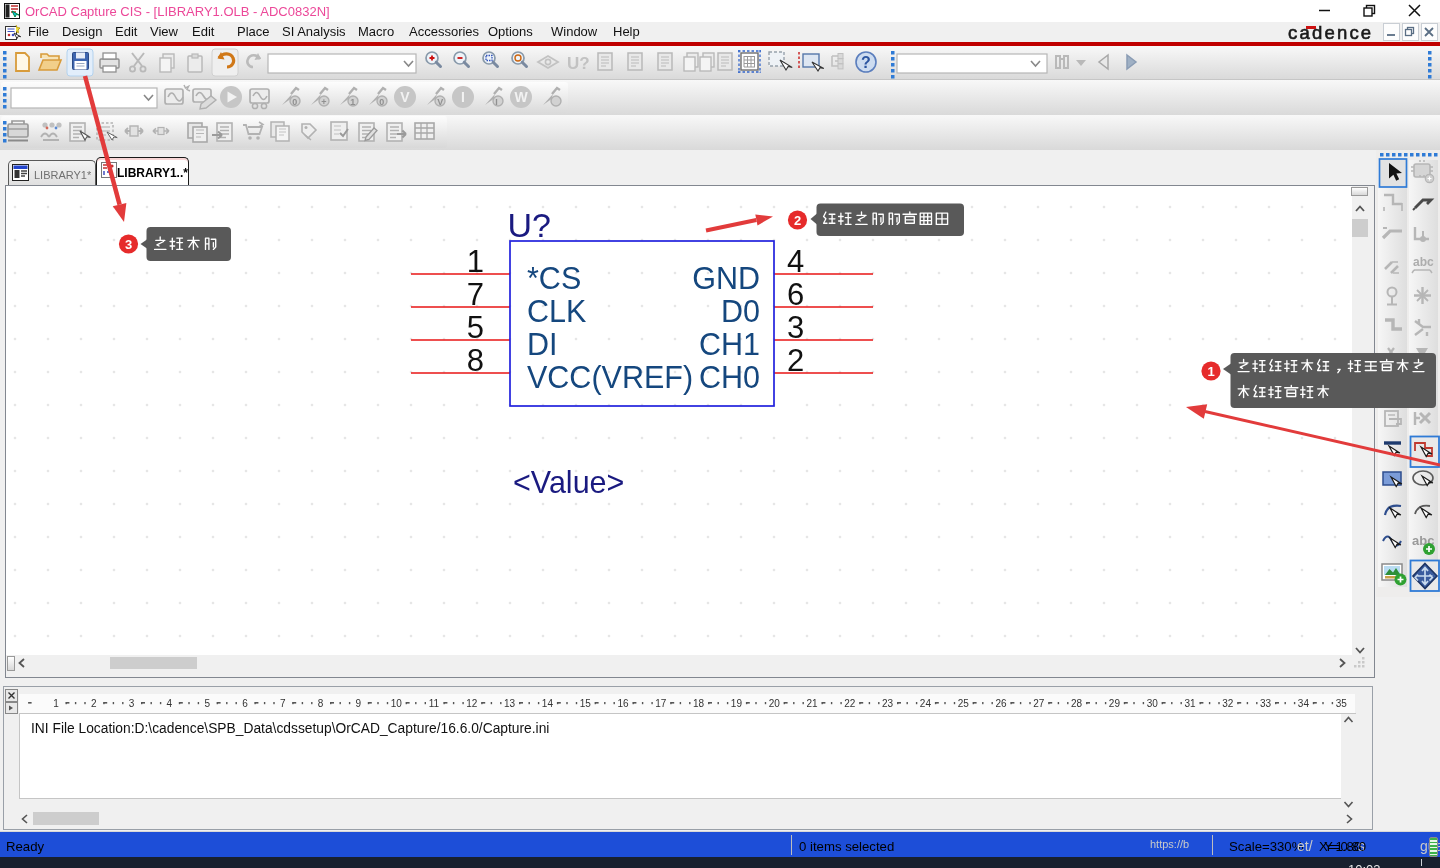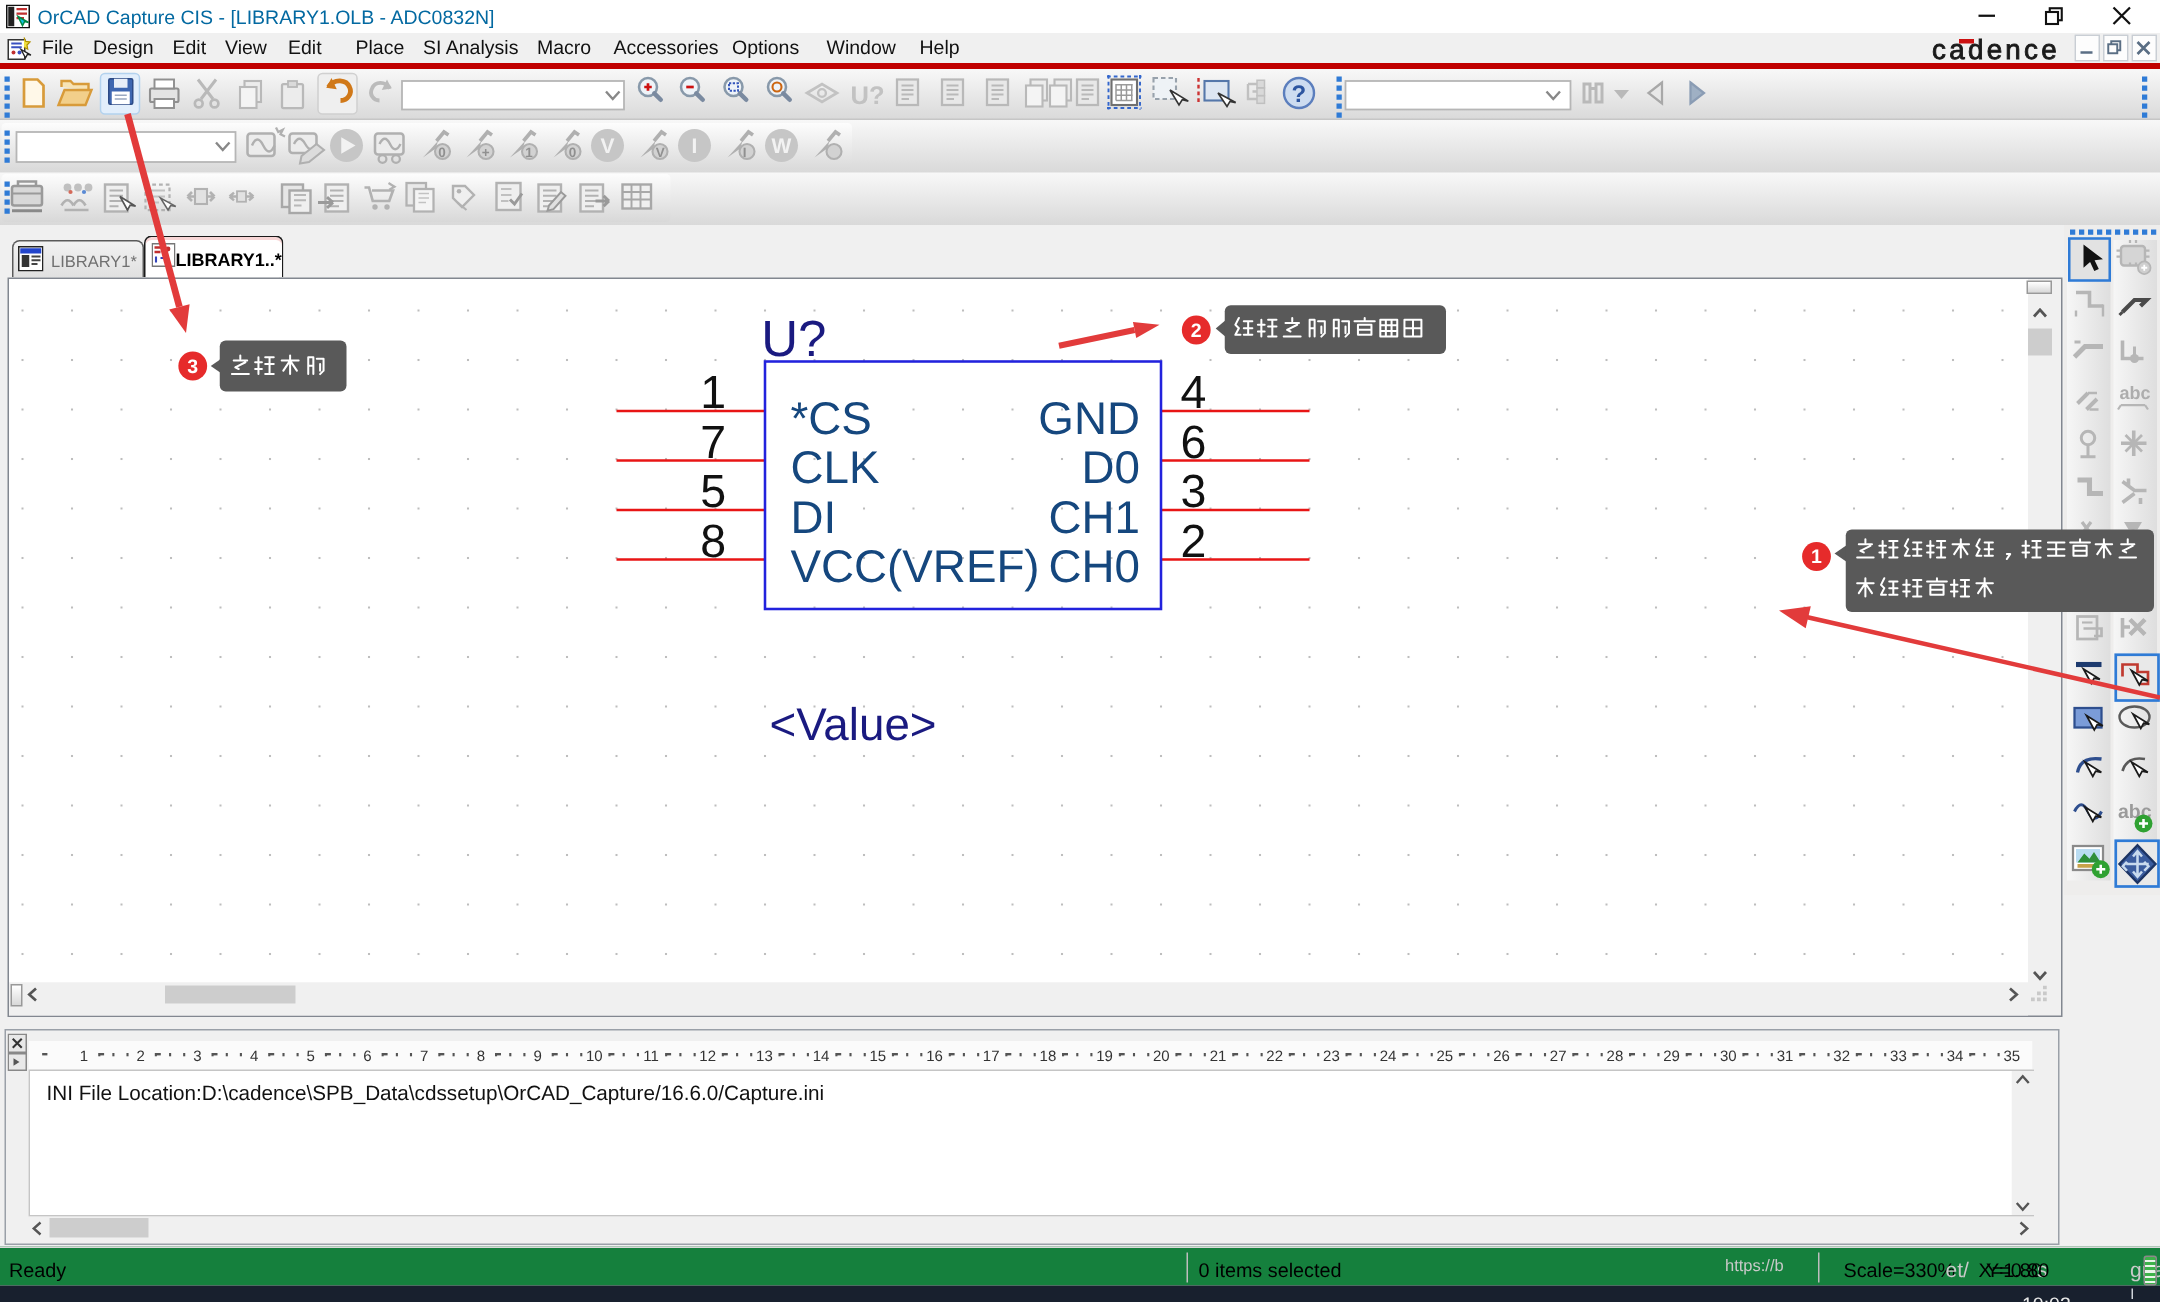--- a/index.html
+++ b/index.html
@@ -1,36 +1,36 @@
 <!DOCTYPE html>
 <html><head><meta charset="utf-8"><style>
 *{margin:0;padding:0;box-sizing:border-box}
 html,body{width:1440px;height:868px;overflow:hidden}
 body{font-family:"Liberation Sans",sans-serif;background:#f0f0f0;position:relative}
 .abs{position:absolute}
-#titlebar{left:0;top:0;width:1440px;height:22px;background:#fff;color:#0369a1}
+#titlebar{left:0;top:0;width:1440px;height:22px;background:#fff;color:#ec4899}
 #titlebar .t{position:absolute;left:25px;top:4px;font-size:13px}
 #menubar{left:0;top:22px;width:1440px;height:20px;background:#f0f0f0;font-size:13px;color:#111}
 #menubar span.mi{position:absolute;top:2px}
 #redline{left:0;top:42px;width:1440px;height:4px;background:#c00000}
 .tbrow{left:0;width:1440px;background:linear-gradient(#f8f8f8,#d9d9d9)}
 #tb1{top:46px;height:34px}
 #tb2{top:80px;height:35px}
 #tb3{top:115px;height:35px}
 #tabbar{left:0;top:150px;width:1440px;height:35px;background:#f0f0f0}
 .tab1{position:absolute;left:8px;top:160px;width:88px;height:25px;background:linear-gradient(#f2f2f2,#e0e0e0);border:1px solid #5a5a5a;border-bottom:none;border-radius:5px 5px 0 0;color:#707070;font-size:11px}
 .tab2{position:absolute;left:96px;top:157px;width:93px;height:28px;background:#fff;border:1px solid #1a1a1a;border-bottom:none;border-radius:5px 5px 0 0;color:#000;font-size:12px;font-weight:bold;box-shadow:inset 0 2px 0 #f8d6d6}
 #docwin{left:5px;top:185px;width:1370px;height:493px;border:1px solid #828790;background:#f0f0f0}
 #canvas{position:absolute;left:0;top:0;width:1346px;height:469px;background:#fff;
  background-image:radial-gradient(circle,#bdbdbd 0.85px,rgba(0,0,0,0) 1.05px);
  background-size:33px 33px;background-position:-7.5px 4.5px}
 .sb{position:absolute;background:#f0f0f0}
 #logwin{left:3px;top:686px;width:1370px;height:144px;background:#f0f0f0;border:1px solid #9aa0a8}
-#logtext{position:absolute;left:15px;top:26px;width:1337px;height:98px;background:#fff;border:1px solid #c5c5c5;font-size:13.8px;color:#111}
-#statusbar{left:0;top:831px;width:1440px;height:26px;background:#15803d;border-top:1px solid #d8d8d8;font-size:13.2px;color:#000}
+#logtext{position:absolute;left:15px;top:26px;width:1337px;height:86px;background:#fff;border:1px solid #c5c5c5;font-size:13.8px;color:#111}
+#statusbar{left:0;top:831px;width:1440px;height:26px;background:#1d4ed8;border-top:1px solid #d8d8d8;font-size:13.2px;color:#000}
 #taskbar{left:0;top:857px;width:1440px;height:11px;background:#18202e}
 svg{display:block}
 .hz{stroke:#fff;stroke-width:1.35;fill:none;stroke-linecap:round}
 .wm{color:#c9c9c9}
 </style></head><body>
 <div id="titlebar" class="abs">
 <svg class="abs" style="left:4px;top:3px" width="16" height="16" viewBox="0 0 16 16">
       <rect x="0.5" y="0.5" width="15" height="15" fill="#fff" stroke="#111"></rect>
       <rect x="1.5" y="1.5" width="4" height="13" fill="#222"></rect>
       <path d="M7 3h7M7 6h7M7 9h5" stroke="#c03030" stroke-width="1.5"></path>

